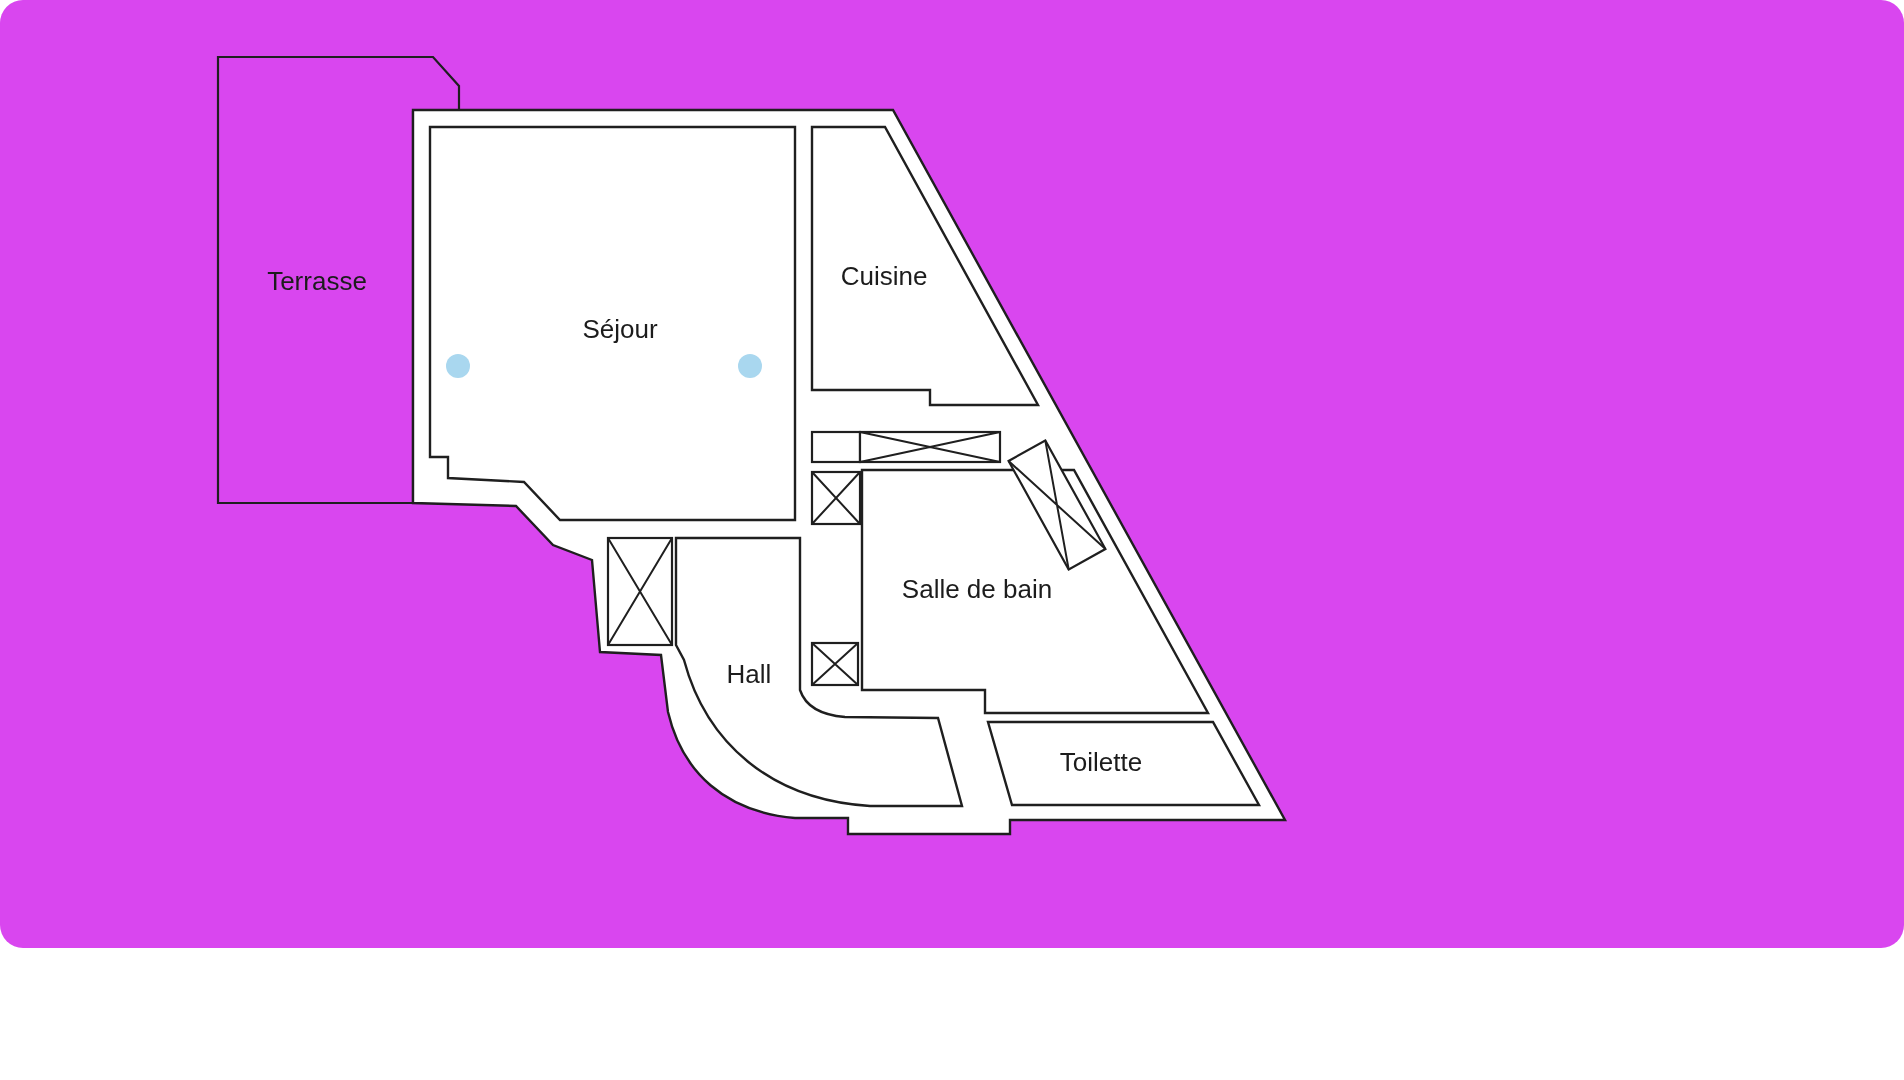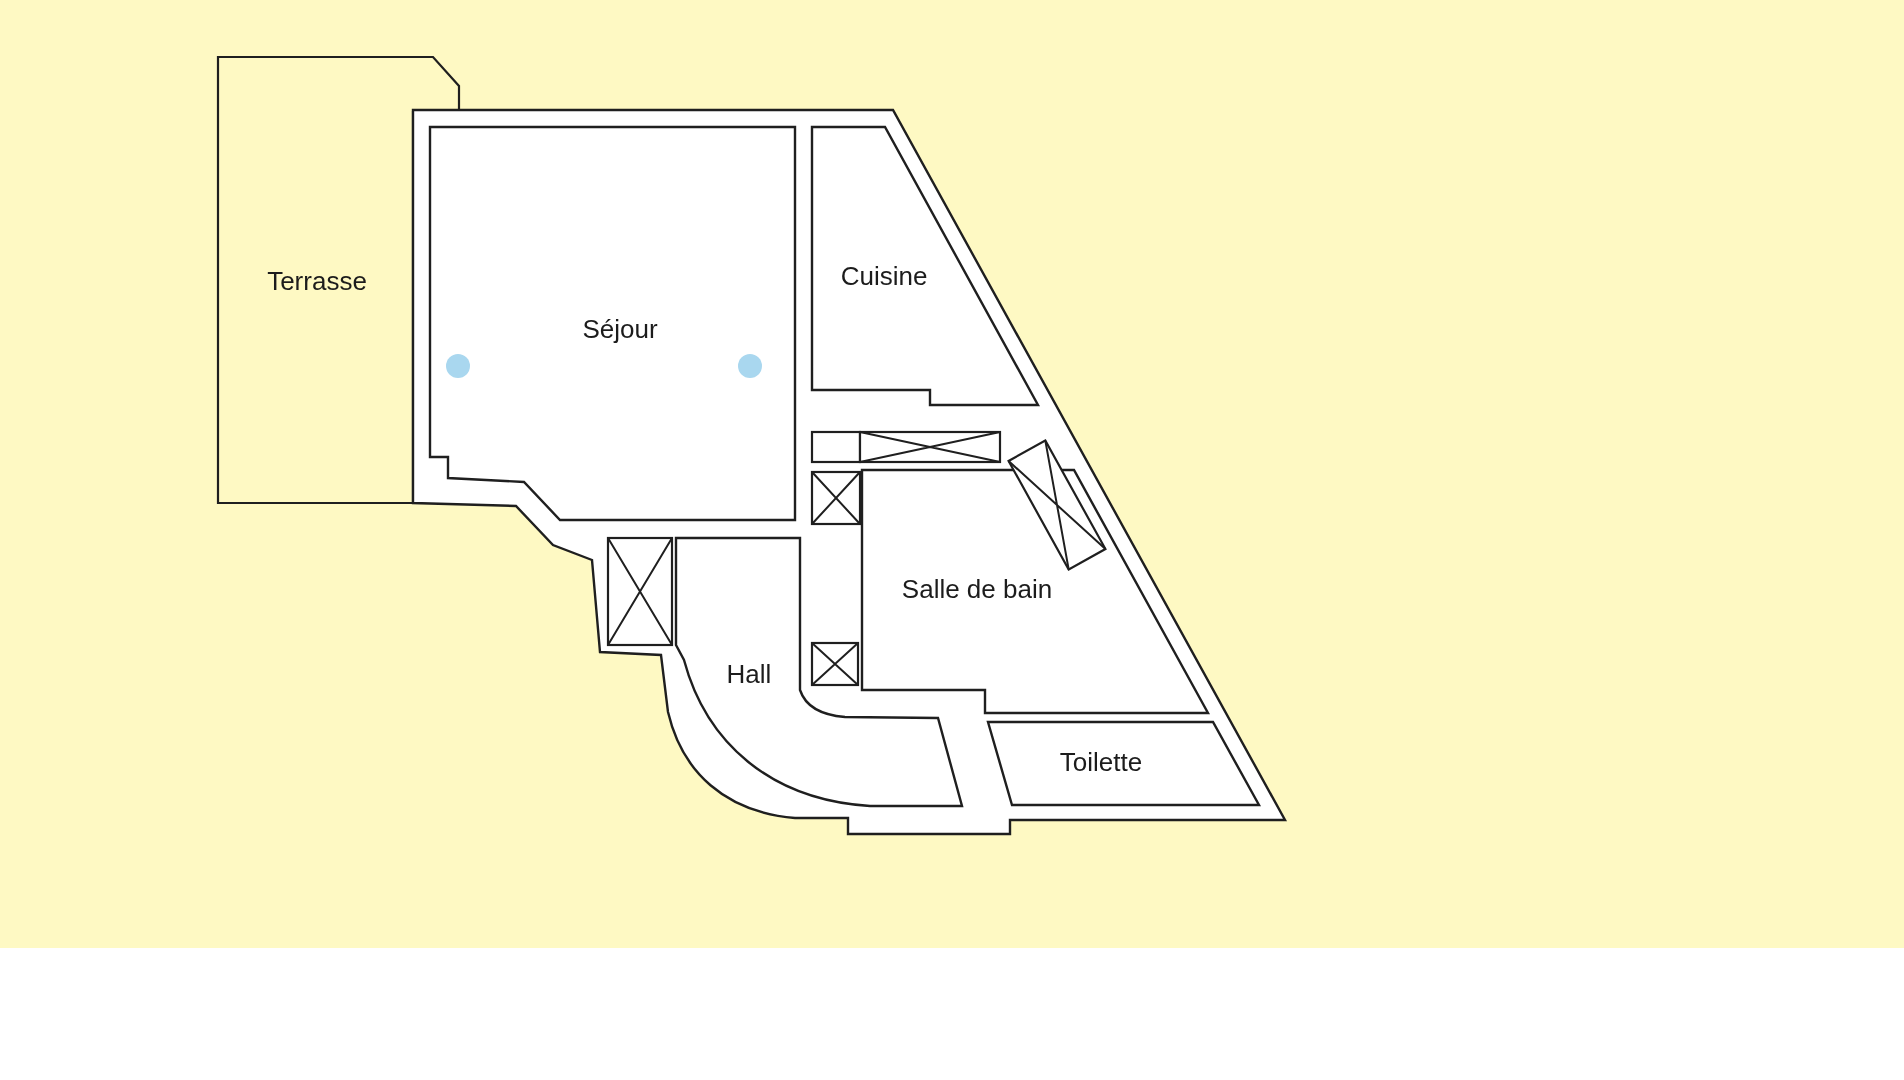--- a/index.html
+++ b/index.html
@@ -5,22 +5,23 @@
   html, body {
     margin: 0;
     padding: 0;
     background: #ffffff;
     font-family: "Liberation Sans", sans-serif;
   }
   .stage {
     position: relative;
     width: 1904px;
     height: 948px;
-    background: #fef9c3;
+    background: #d946ef;
     overflow: hidden;
+    border-radius: 23px;
   }
   svg { display: block; }
   .wall {
     fill: #ffffff;
     stroke: #1f1f1f;
     stroke-width: 2.4;
     stroke-linejoin: miter;
   }
   .thin {
     fill: none;

